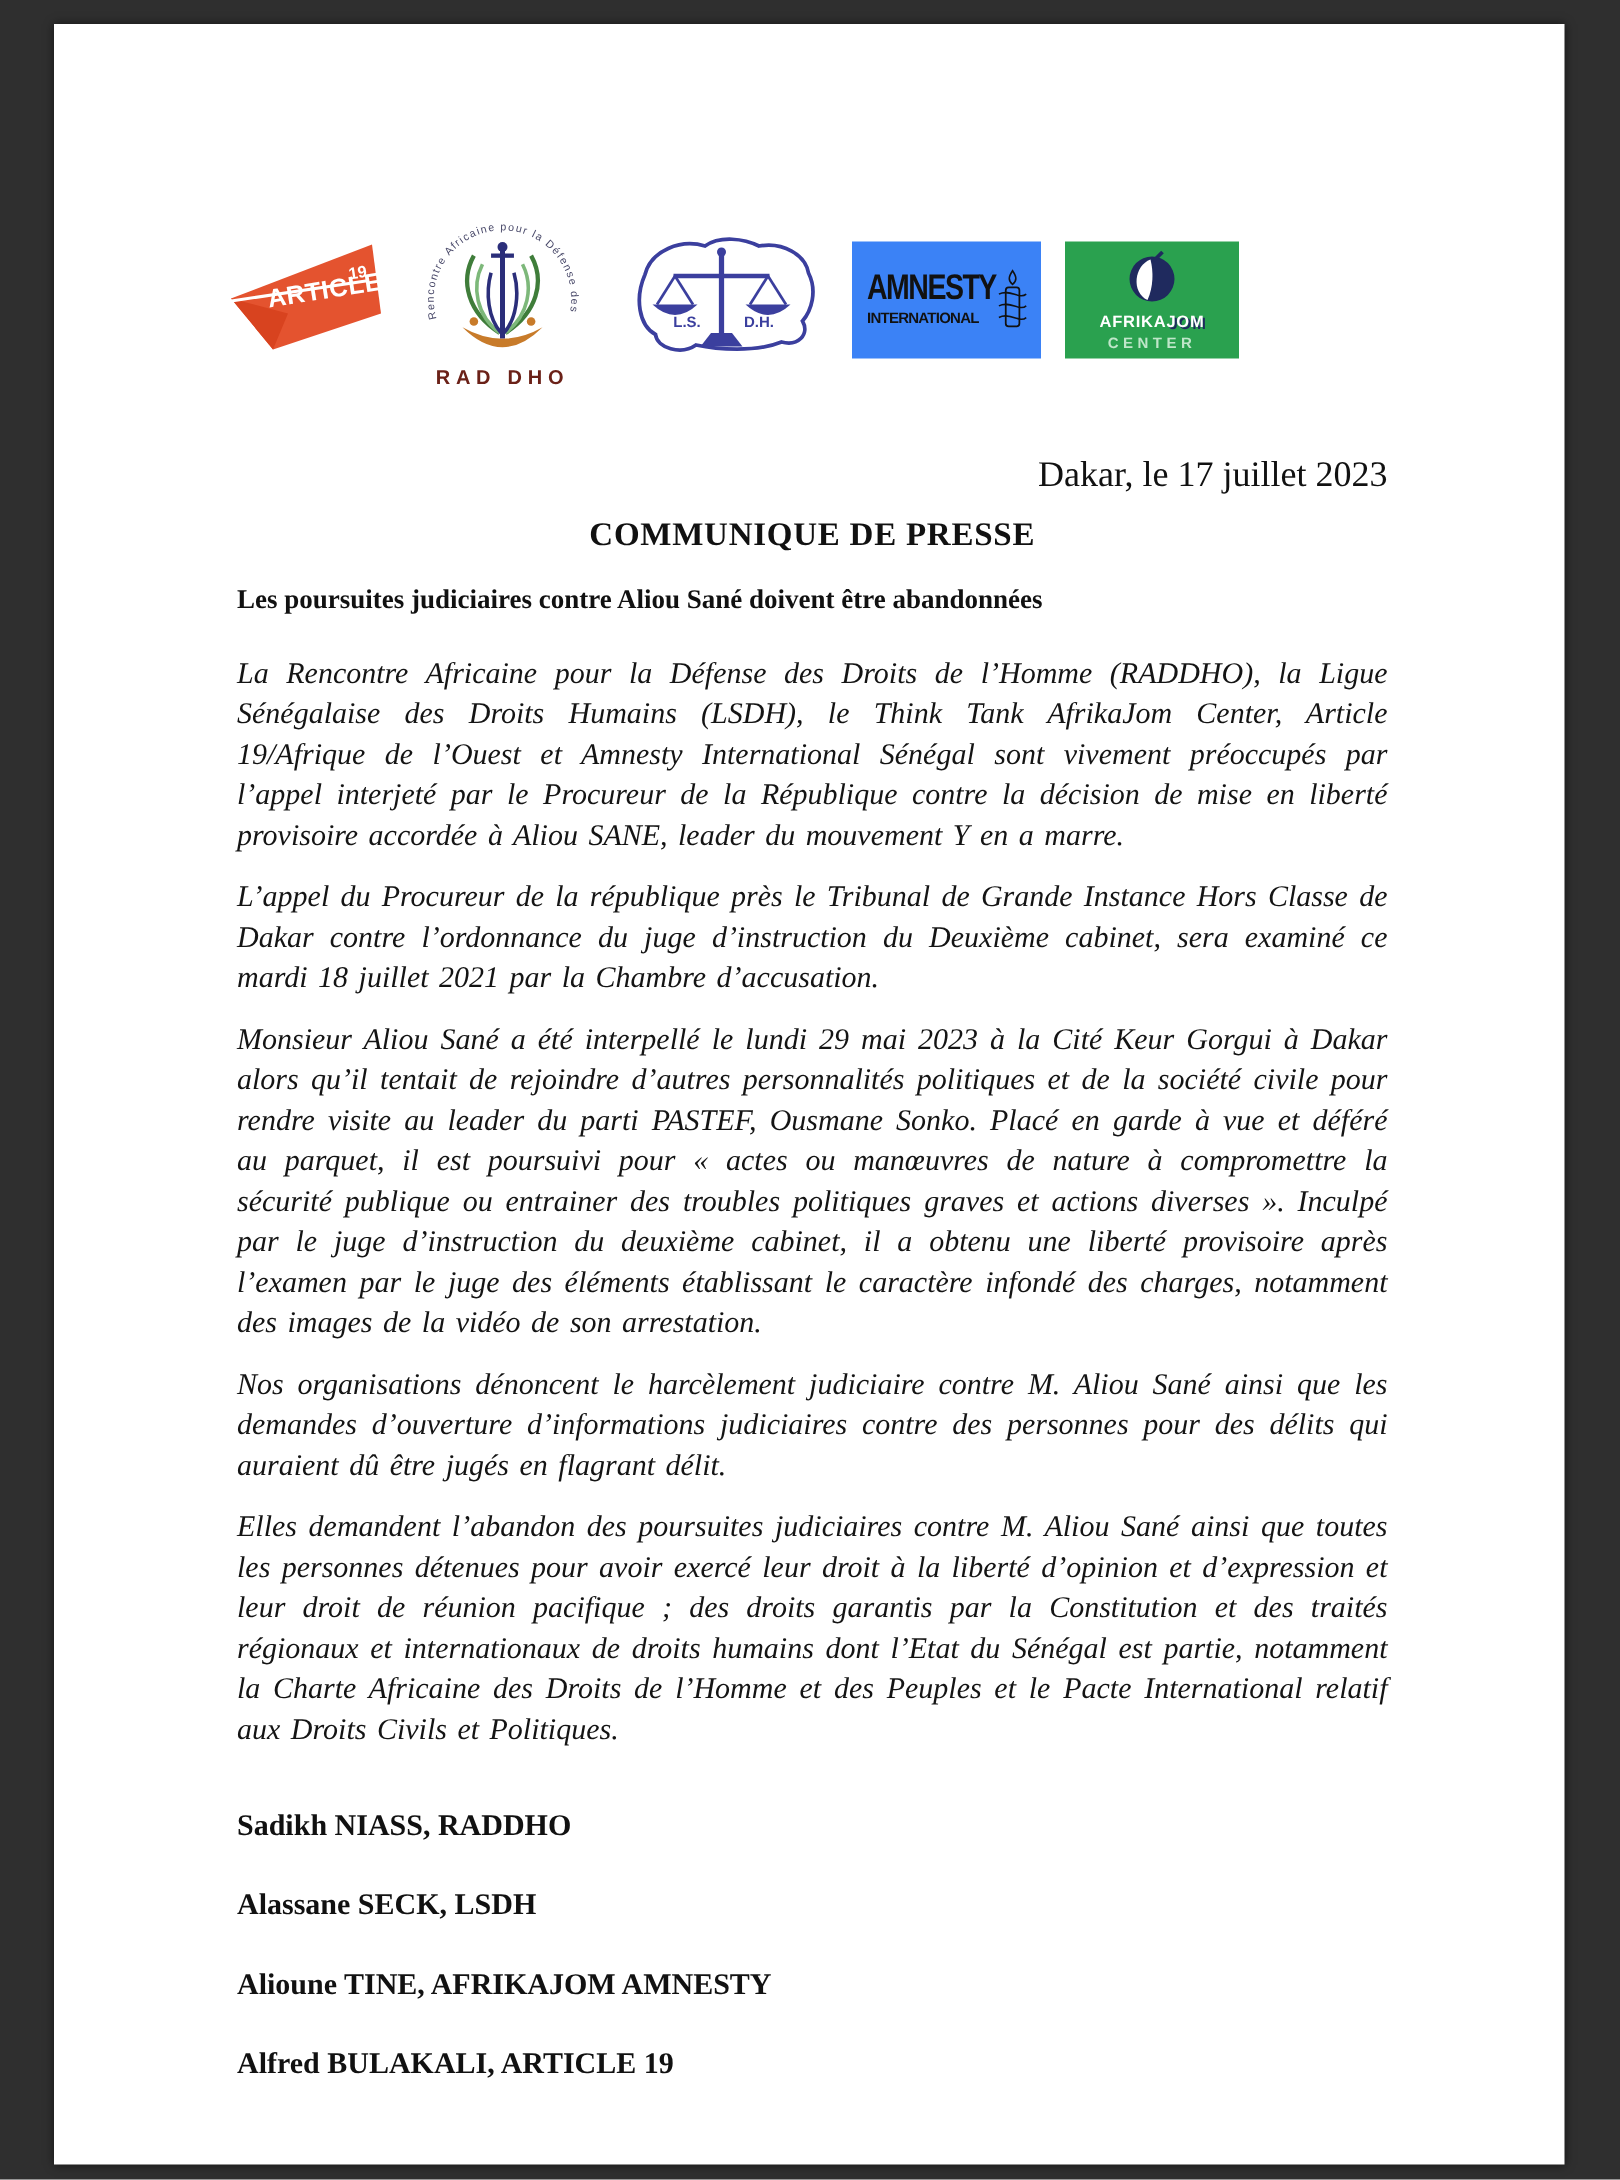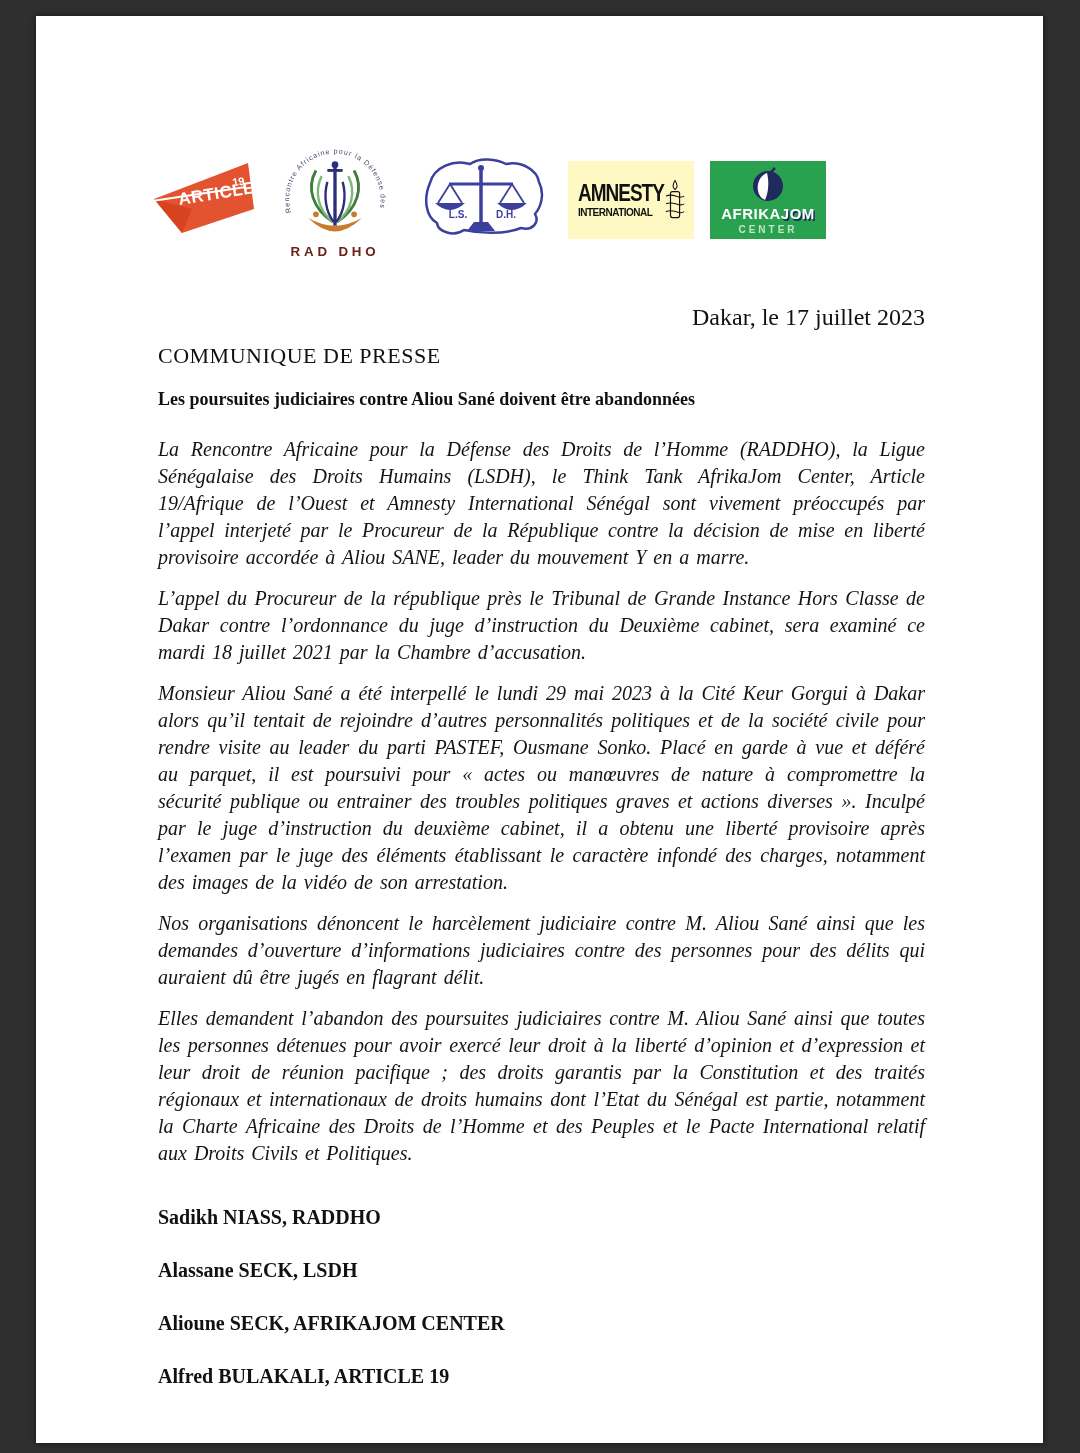--- a/index.html
+++ b/index.html
@@ -25,50 +25,51 @@
     display:flex;
     align-items:center;
     gap:16px;
     height:124px;
   }
   .logo { flex:0 0 auto; display:flex; flex-direction:column; align-items:center; }
 
   
   .amnesty-box {
     width:126px; height:78px;
-    background:#fef9c3;
+    background:#3b82f6;
     display:flex; align-items:center; justify-content:space-between;
     padding:6px 8px 6px 10px;
   }
   .amnesty-text { line-height:1; }
   .amnesty-line1 { font-family:"Liberation Sans",sans-serif; font-weight:bold; font-size:19px; letter-spacing:-1px; transform:scaleY(1.25); transform-origin:left center; display:block; color:#111; }
   .amnesty-line2 { font-family:"Liberation Sans",sans-serif; font-weight:bold; font-size:10px; letter-spacing:-0.5px; display:block; color:#111; margin-top:6px; }
 
   
   .afrikajom-box {
     width:116px; height:78px;
     background:#2aa14f;
     display:flex; flex-direction:column; align-items:center; justify-content:center;
     padding-top:2px;
   }
-  .aj-line1 { font-family:"Liberation Sans",sans-serif; font-weight:bold; font-size:15px; color:#ffffff; letter-spacing:0.5px; line-height:1; margin-top:2px; }
+  .aj-line1 { font-family:"Liberation Sans",sans-serif; font-weight:bold; font-size:11px; color:#ffffff; letter-spacing:0.5px; line-height:1; margin-top:2px; }
   .aj-jom { text-shadow:1.5px 1.5px 0 #1f2a5e; }
   .aj-line2 { font-family:"Liberation Sans",sans-serif; font-weight:bold; font-size:10px; color:#bfe6c9; letter-spacing:3px; line-height:1; margin-top:2px; }
 
   
   .dateline {
     margin-top:42px;
     text-align:right;
     font-weight:normal;
     font-size:24px;
     color:#111;
   }
   .doc-title {
     margin-top:12px;
-    font-weight:normal;
+    text-align:center;
+    font-weight:bold;
     font-size:22px;
     letter-spacing:0.5px;
     color:#111;
   }
   .doc-subtitle {
     margin-top:20px;
     text-align:left;
     font-weight:bold;
     font-size:18px;
     color:#111;
@@ -200,18 +201,18 @@
         <p class="body-para">La Rencontre Africaine pour la Défense des Droits de l’Homme (RADDHO), la Ligue Sénégalaise des Droits Humains (LSDH), le Think Tank AfrikaJom Center, Article 19/Afrique de l’Ouest et Amnesty International Sénégal sont vivement préoccupés par l’appel interjeté par le Procureur de la République contre la décision de mise en liberté provisoire accordée à Aliou SANE, leader du mouvement Y en a marre.</p>
         <p class="body-para">L’appel du Procureur de la république près le Tribunal de Grande Instance Hors Classe de Dakar contre l’ordonnance du juge d’instruction du Deuxième cabinet, sera examiné ce mardi 18 juillet 2021 par la Chambre d’accusation.</p>
         <p class="body-para">Monsieur Aliou Sané a été interpellé le lundi 29 mai 2023 à la Cité Keur Gorgui à Dakar alors qu’il tentait de rejoindre d’autres personnalités politiques et de la société civile pour rendre visite au leader du parti PASTEF, Ousmane Sonko. Placé en garde à vue et déféré au parquet, il est poursuivi pour « actes ou manœuvres de nature à compromettre la sécurité publique ou entrainer des troubles politiques graves et actions diverses ». Inculpé par le juge d’instruction du deuxième cabinet, il a obtenu une liberté provisoire après l’examen par le juge des éléments établissant le caractère infondé des charges, notamment des images de la vidéo de son arrestation.</p>
         <p class="body-para">Nos organisations dénoncent le harcèlement judiciaire contre M. Aliou Sané ainsi que les demandes d’ouverture d’informations judiciaires contre des personnes pour des délits qui auraient dû être jugés en flagrant délit.</p>
         <p class="body-para">Elles demandent l’abandon des poursuites judiciaires contre M. Aliou Sané ainsi que toutes les personnes détenues pour avoir exercé leur droit à la liberté d’opinion et d’expression et leur droit de réunion pacifique ; des droits garantis par la Constitution et des traités régionaux et internationaux de droits humains dont l’Etat du Sénégal est partie, notamment la Charte Africaine des Droits de l’Homme et des Peuples et le Pacte International relatif aux Droits Civils et Politiques.</p>
       </div>
 
     <div class="signatures">
         <div class="signature-line">Sadikh NIASS, RADDHO</div>
         <div class="signature-line">Alassane SECK, LSDH</div>
-        <div class="signature-line">Alioune SECK, AFRIKAJOM CENTER</div>
+        <div class="signature-line">Alioune TINE, AFRIKAJOM AMNESTY</div>
         <div class="signature-line">Alfred BULAKALI, ARTICLE 19</div>
       </div>
   </div>
 
 </div>
 
 </body></html>

